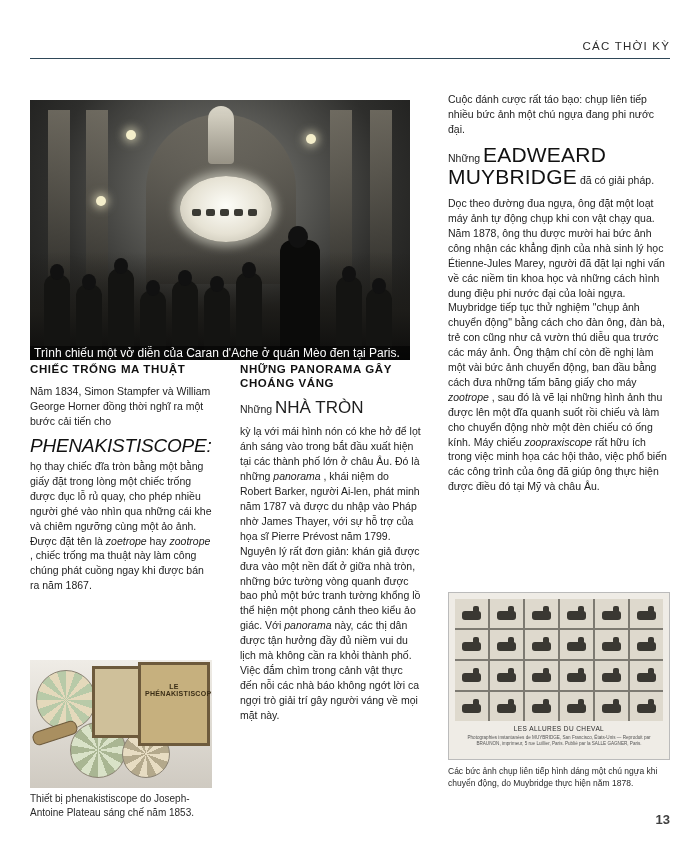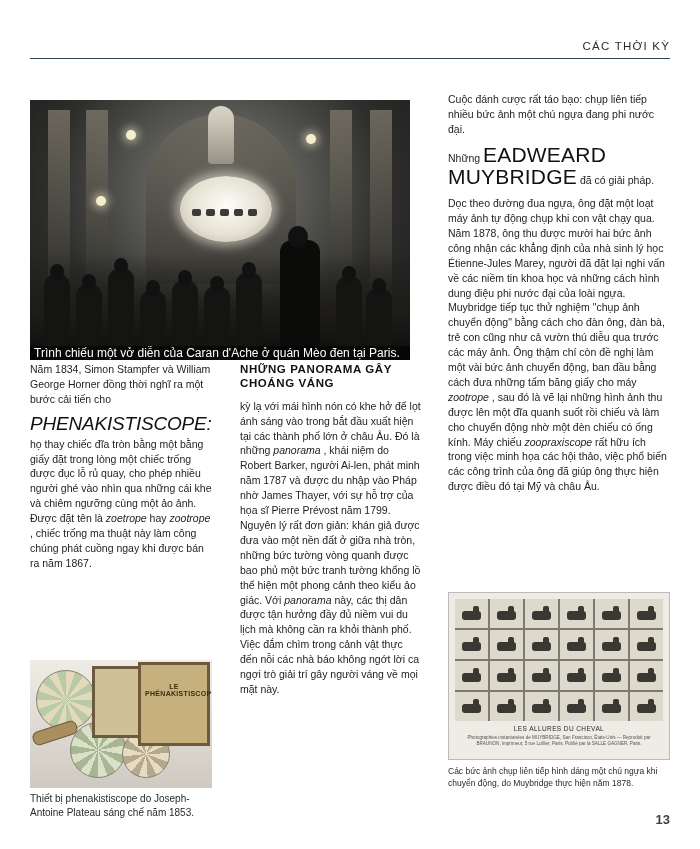--- a/index.html
+++ b/index.html
@@ -273,20 +273,21 @@
       <div class="ms-head" style="left:180px; bottom:68px; width:14px; height:16px;"></div>
       <div class="ms-head" style="left:212px; bottom:82px; width:14px; height:16px;"></div>
       <div class="ms-head" style="left:312px; bottom:78px; width:14px; height:16px;"></div>
       <div class="ms-head" style="left:342px; bottom:66px; width:14px; height:16px;"></div>
     </div>
   </div>
   <div class="illus-caption-bar">Trình chiếu một vở diễn của Caran d'Ache ở quán Mèo đen tại Paris.</div>
 
   <div class="col-left">
     <div style="height:262px;"></div>
+    <h2 class="sect-head">CHIẾC TRỐNG MA THUẬT</h2>
     <p class="body">Năm 1834, Simon Stampfer và William George Horner đồng thời nghĩ ra một bước cải tiến cho</p>
     <div class="big-word italic">PHENAKISTISCOPE:</div>
     <p class="body">
       <span>họ thay chiếc đĩa tròn bằng một bằng giấy đặt trong lòng một chiếc trống được đục lỗ rủ quay, cho phép nhiều người ghé vào nhìn qua những cái khe và chiêm ngưỡng cùng một ảo ảnh. Được đặt tên là</span>
       <span class="italic">zoetrope</span>
       <span>hay</span>
       <span class="italic">zootrope</span>
       <span>, chiếc trống ma thuật này làm công chúng phát cuồng ngay khi được bán ra năm 1867.</span>
     </p>
   </div>
@@ -301,20 +302,24 @@
         <div class="lbl">LE PHÉNAKISTISCOPE</div>
       </div>
     <div class="handle"></div>
   </div>
   <div class="cap-small">Thiết bị phenakistiscope do Joseph-Antoine Plateau sáng chế năm 1853.</div>
 
   <div class="col-mid">
     <div style="height:262px;"></div>
     <h2 class="sect-head">NHỮNG PANORAMA GÂY CHOÁNG VÁNG</h2>
     <p class="body">
+      <span>Những</span>
+      <span class="inline-big">NHÀ TRÒN</span>
+    </p>
+    <p class="body">
       <span>kỳ lạ với mái hình nón có khe hở để lọt ánh sáng vào trong bắt đầu xuất hiện tại các thành phố lớn ở châu Âu. Đó là những</span>
       <span class="italic">panorama</span>
       <span>, khái niệm do Robert Barker, người Ai-len, phát minh năm 1787 và được du nhập vào Pháp nhờ James Thayer, với sự hỗ trợ của họa sĩ Pierre Prévost năm 1799. Nguyên lý rất đơn giản: khán giả được đưa vào một nền đất ở giữa nhà tròn, những bức tường vòng quanh được bao phủ một bức tranh tường khổng lồ thể hiện một phong cảnh theo kiểu ảo giác. Với</span>
       <span class="italic">panorama</span>
       <span>này, các thị dân được tận hưởng đầy đủ niềm vui du lịch mà không cần ra khỏi thành phố. Việc đắm chìm trong cảnh vật thực đến nỗi các nhà báo không ngớt lời ca ngợi trò giải trí gây người váng về mọi mặt này.</span>
     </p>
   </div>
 
   <div class="col-right">
     <p class="body">Cuộc đánh cược rất táo bạo: chụp liên tiếp nhiều bức ảnh một chú ngựa đang phi nước đại.</p>

